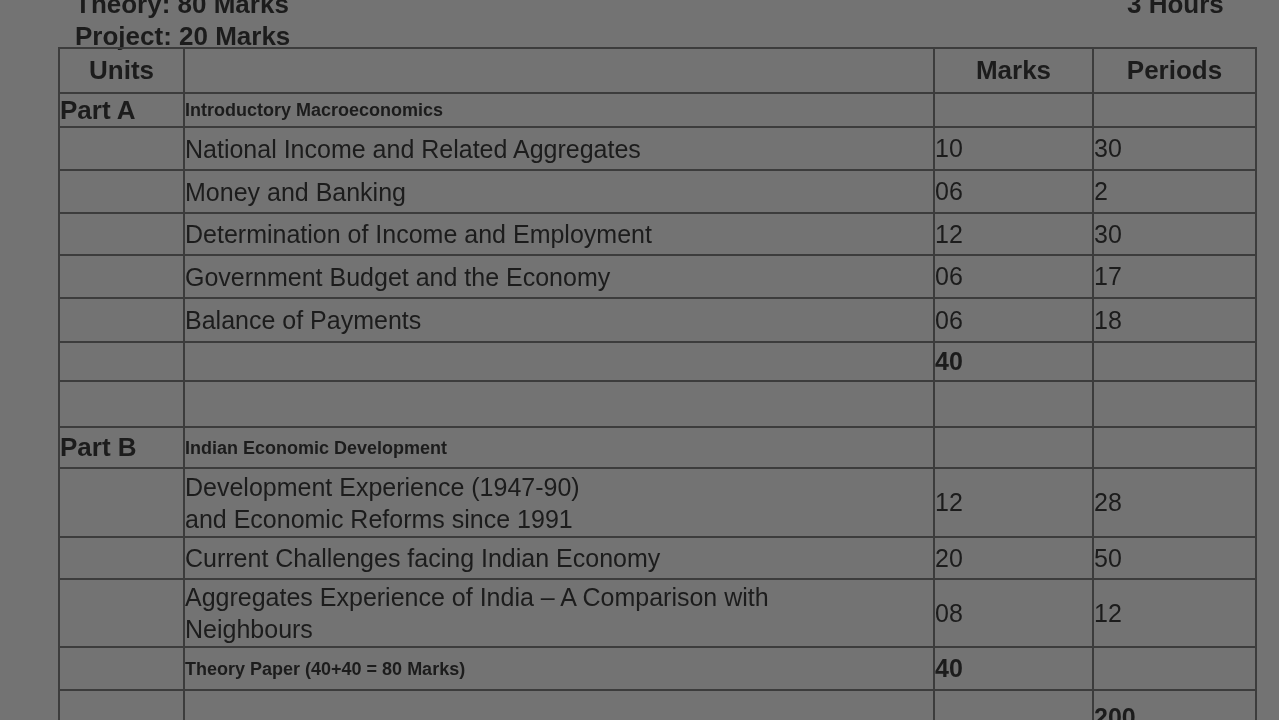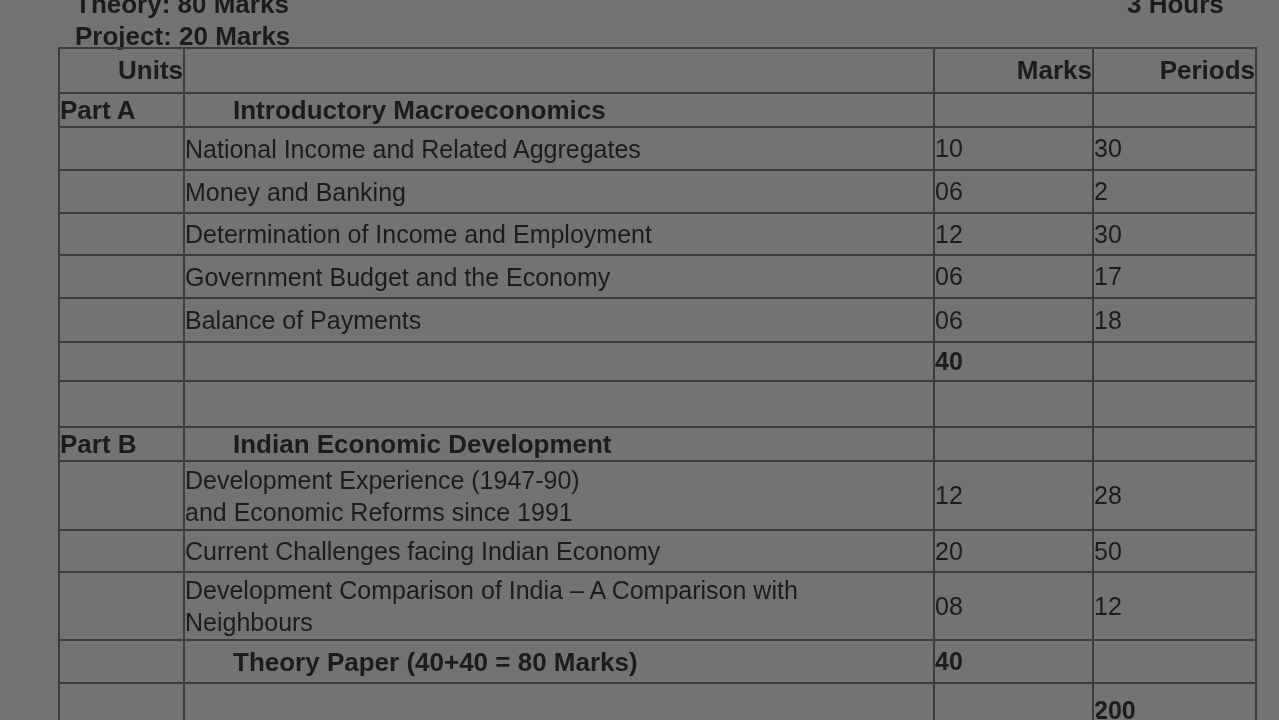--- a/index.html
+++ b/index.html
@@ -52,28 +52,28 @@
   table.syllabus th,
   table.syllabus td {
     border: 2px solid #3c3c3c;
     vertical-align: middle;
     padding: 0;
     overflow: hidden;
   }
   table.syllabus th {
     font-size: 26px;
     font-weight: bold;
-    text-align: right;
+    text-align: center;
   }
   .cell-units   { padding-left: 15px; }
   .cell-topic   { padding-left: 12px; padding-right: 8px; white-space: pre-line; line-height: 32px; }
   .cell-marks   { padding-left: 17px; }
   .cell-periods { padding-left: 18px; border-radius: 17px; }
   tr.bold-row td { font-weight: bold; }
-  tr.bold-row .cell-topic { font-size: 26px; padding-left: 48px; }
+  tr.bold-row .cell-topic { font-size: 18px; }
   tr.bold-row .cell-units { font-size: 26px; }
   
   tr.partial-row td { vertical-align: top; }
   tr.partial-row .cell-periods { padding-top: 12px; }
 </style>
 </head>
 <body>
 
 <div class="page">
 
@@ -147,21 +147,21 @@
         <td class="cell-periods"></td>
       </tr>
 
       <tr style="height:46px;">
         <td class="cell-units"></td>
         <td class="cell-topic"></td>
         <td class="cell-marks"></td>
         <td class="cell-periods"></td>
       </tr>
 
-      <tr class="bold-row" style="height:34px;">
+      <tr class="bold-row" style="height:41px;">
         <td class="cell-units">Part B</td>
         <td class="cell-topic">Indian Economic Development</td>
         <td class="cell-marks"></td>
         <td class="cell-periods"></td>
       </tr>
 
       <tr style="height:69px;">
         <td class="cell-units"></td>
         <td class="cell-topic">Development Experience (1947-90)
 and Economic Reforms since 1991</td>
@@ -171,21 +171,21 @@
 
       <tr style="height:42px;">
         <td class="cell-units"></td>
         <td class="cell-topic">Current Challenges facing Indian Economy</td>
         <td class="cell-marks">20</td>
         <td class="cell-periods">50</td>
       </tr>
 
       <tr style="height:68px;">
         <td class="cell-units"></td>
-        <td class="cell-topic">Development Comparison of India – A Comparison with
+        <td class="cell-topic">Aggregates Experience of India – A Comparison with
 Neighbours</td>
         <td class="cell-marks">08</td>
         <td class="cell-periods">12</td>
       </tr>
 
       <tr class="bold-row" style="height:43px;">
         <td class="cell-units"></td>
         <td class="cell-topic">Theory Paper (40+40 = 80 Marks)</td>
         <td class="cell-marks">40</td>
         <td class="cell-periods"></td>

